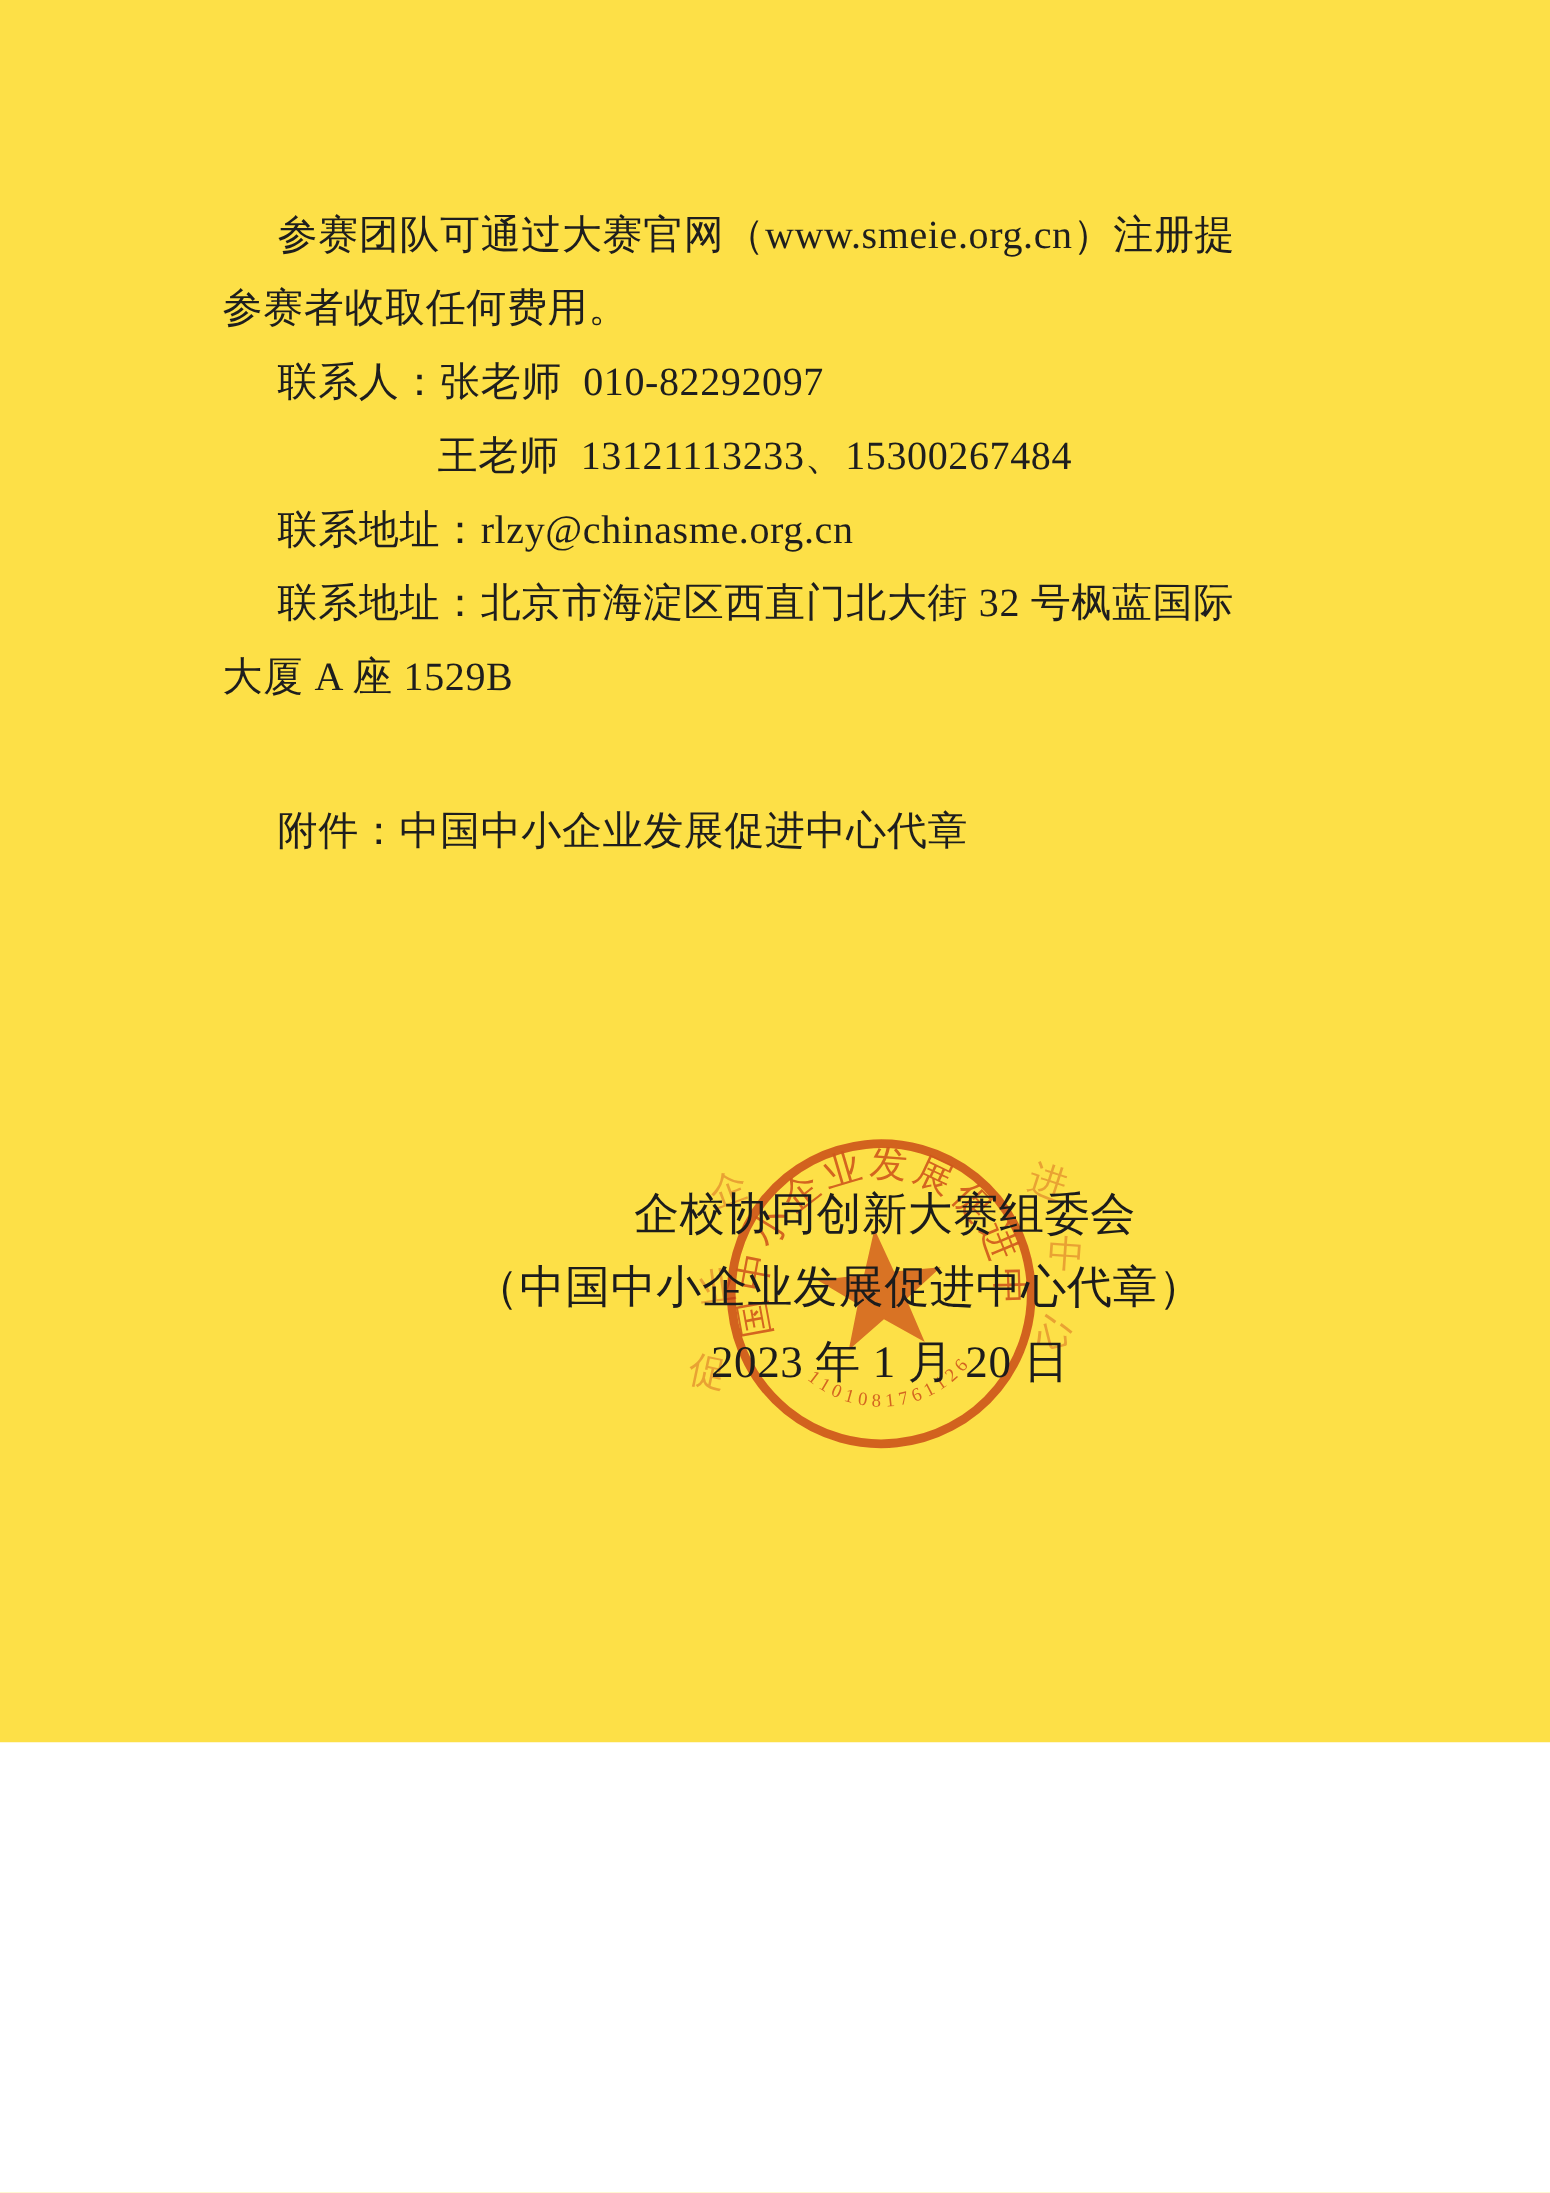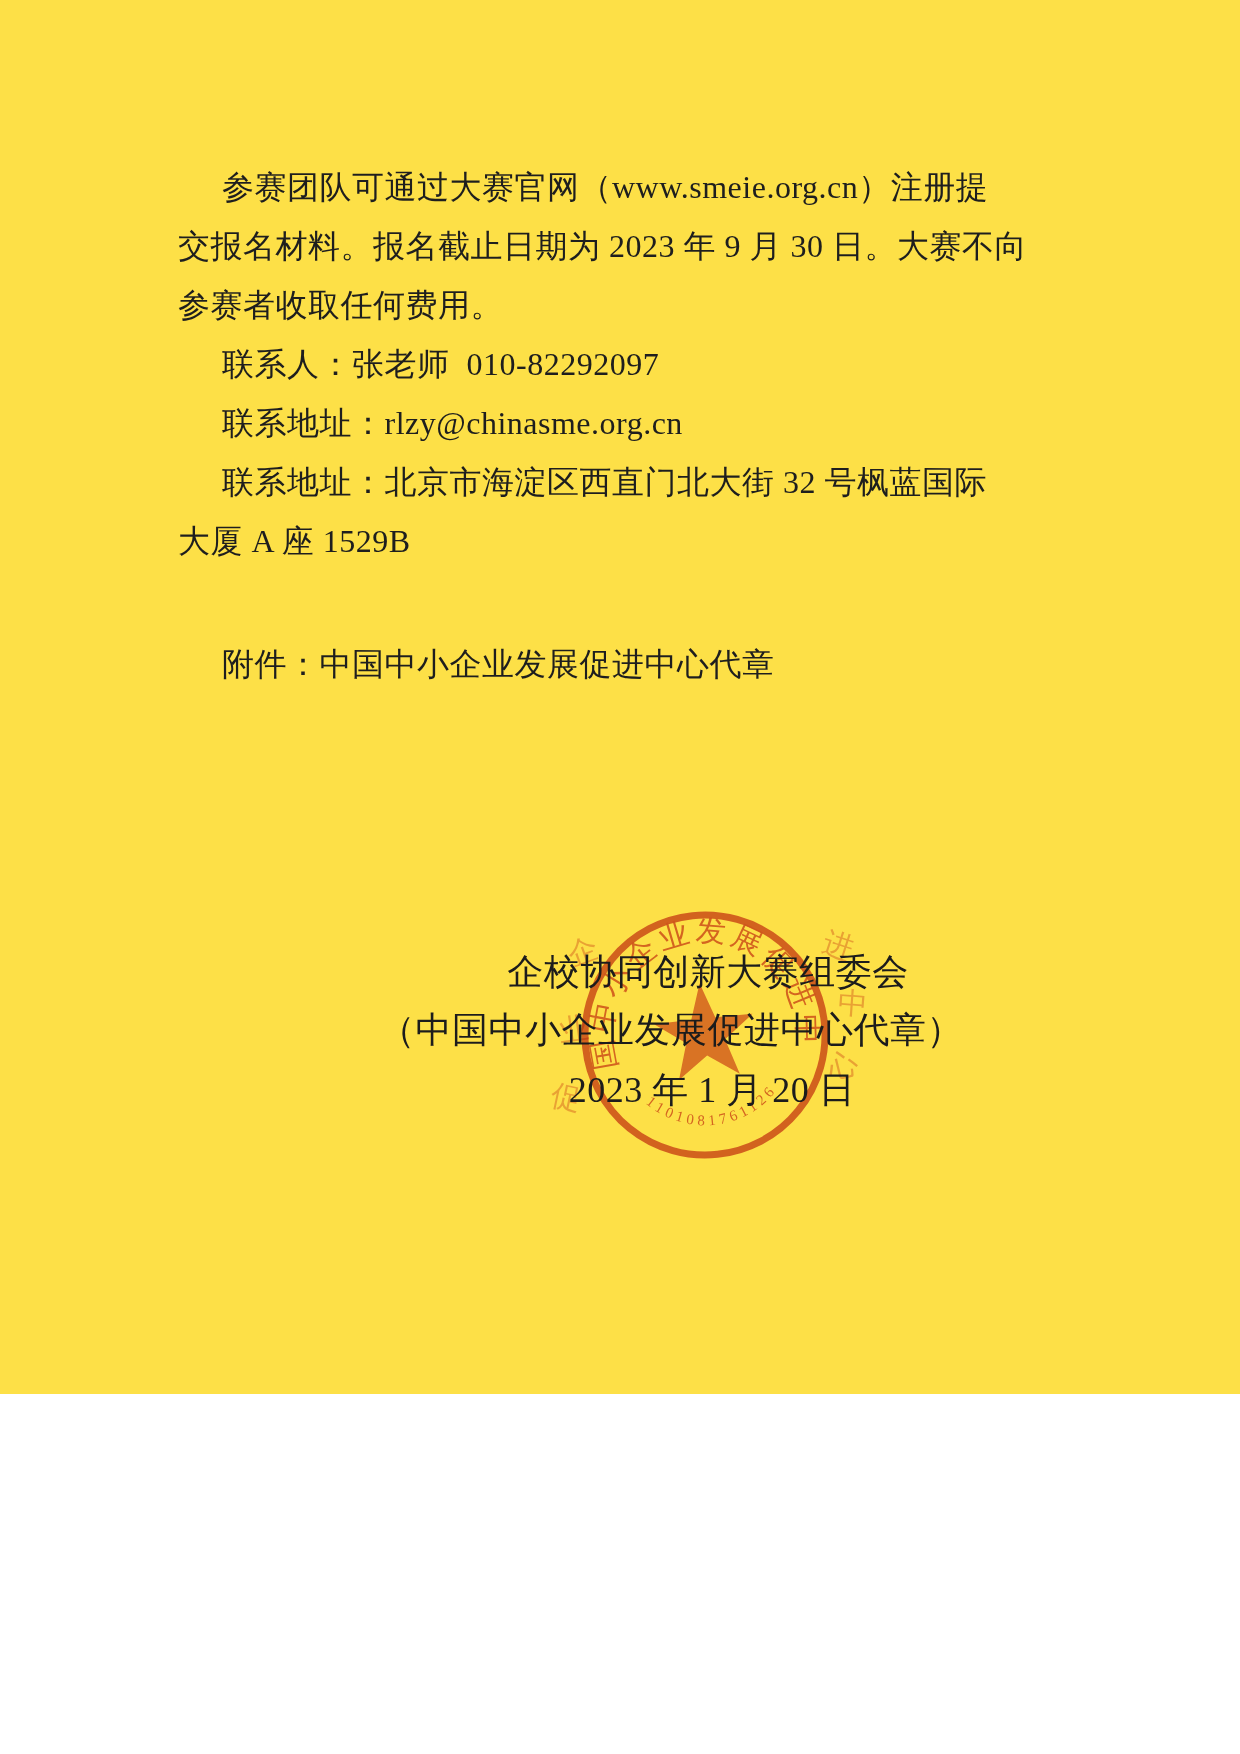--- a/index.html
+++ b/index.html
@@ -30,23 +30,23 @@
     font-size:21px;color:#222;
   }
 </style>
 </head>
 <body>
 
 <div class="page">
 
   <div class="content">
     <div class="line indent">参赛团队可通过大赛官网（www.smeie.org.cn）注册提</div>
-    <div class="line">交报名材料。报名截止日期为 2023 年 9 月 30 日。大赛不向</div>
     <div class="line">参赛者收取任何费用。</div>
     <div class="line indent">联系人：张老师  010-82292097</div>
+    <div class="line hang">王老师  13121113233、15300267484</div>
     <div class="line indent">联系地址：rlzy@chinasme.org.cn</div>
     <div class="line indent">联系地址：北京市海淀区西直门北大街 32 号枫蓝国际</div>
     <div class="line">大厦 A 座 1529B</div>
     <div class="line indent gap">附件：中国中小企业发展促进中心代章</div>
   </div>
 
   <svg class="stamp" viewBox="-132 -132 264 264" aria-hidden="true">
     <defs>
       <path id="arcTop" d="M -87 32 A 93 93 0 1 1 87 32" fill="none"></path>
       <path id="arcBottom" d="M -66 62 A 91 91 0 0 0 66 62" fill="none"></path>

